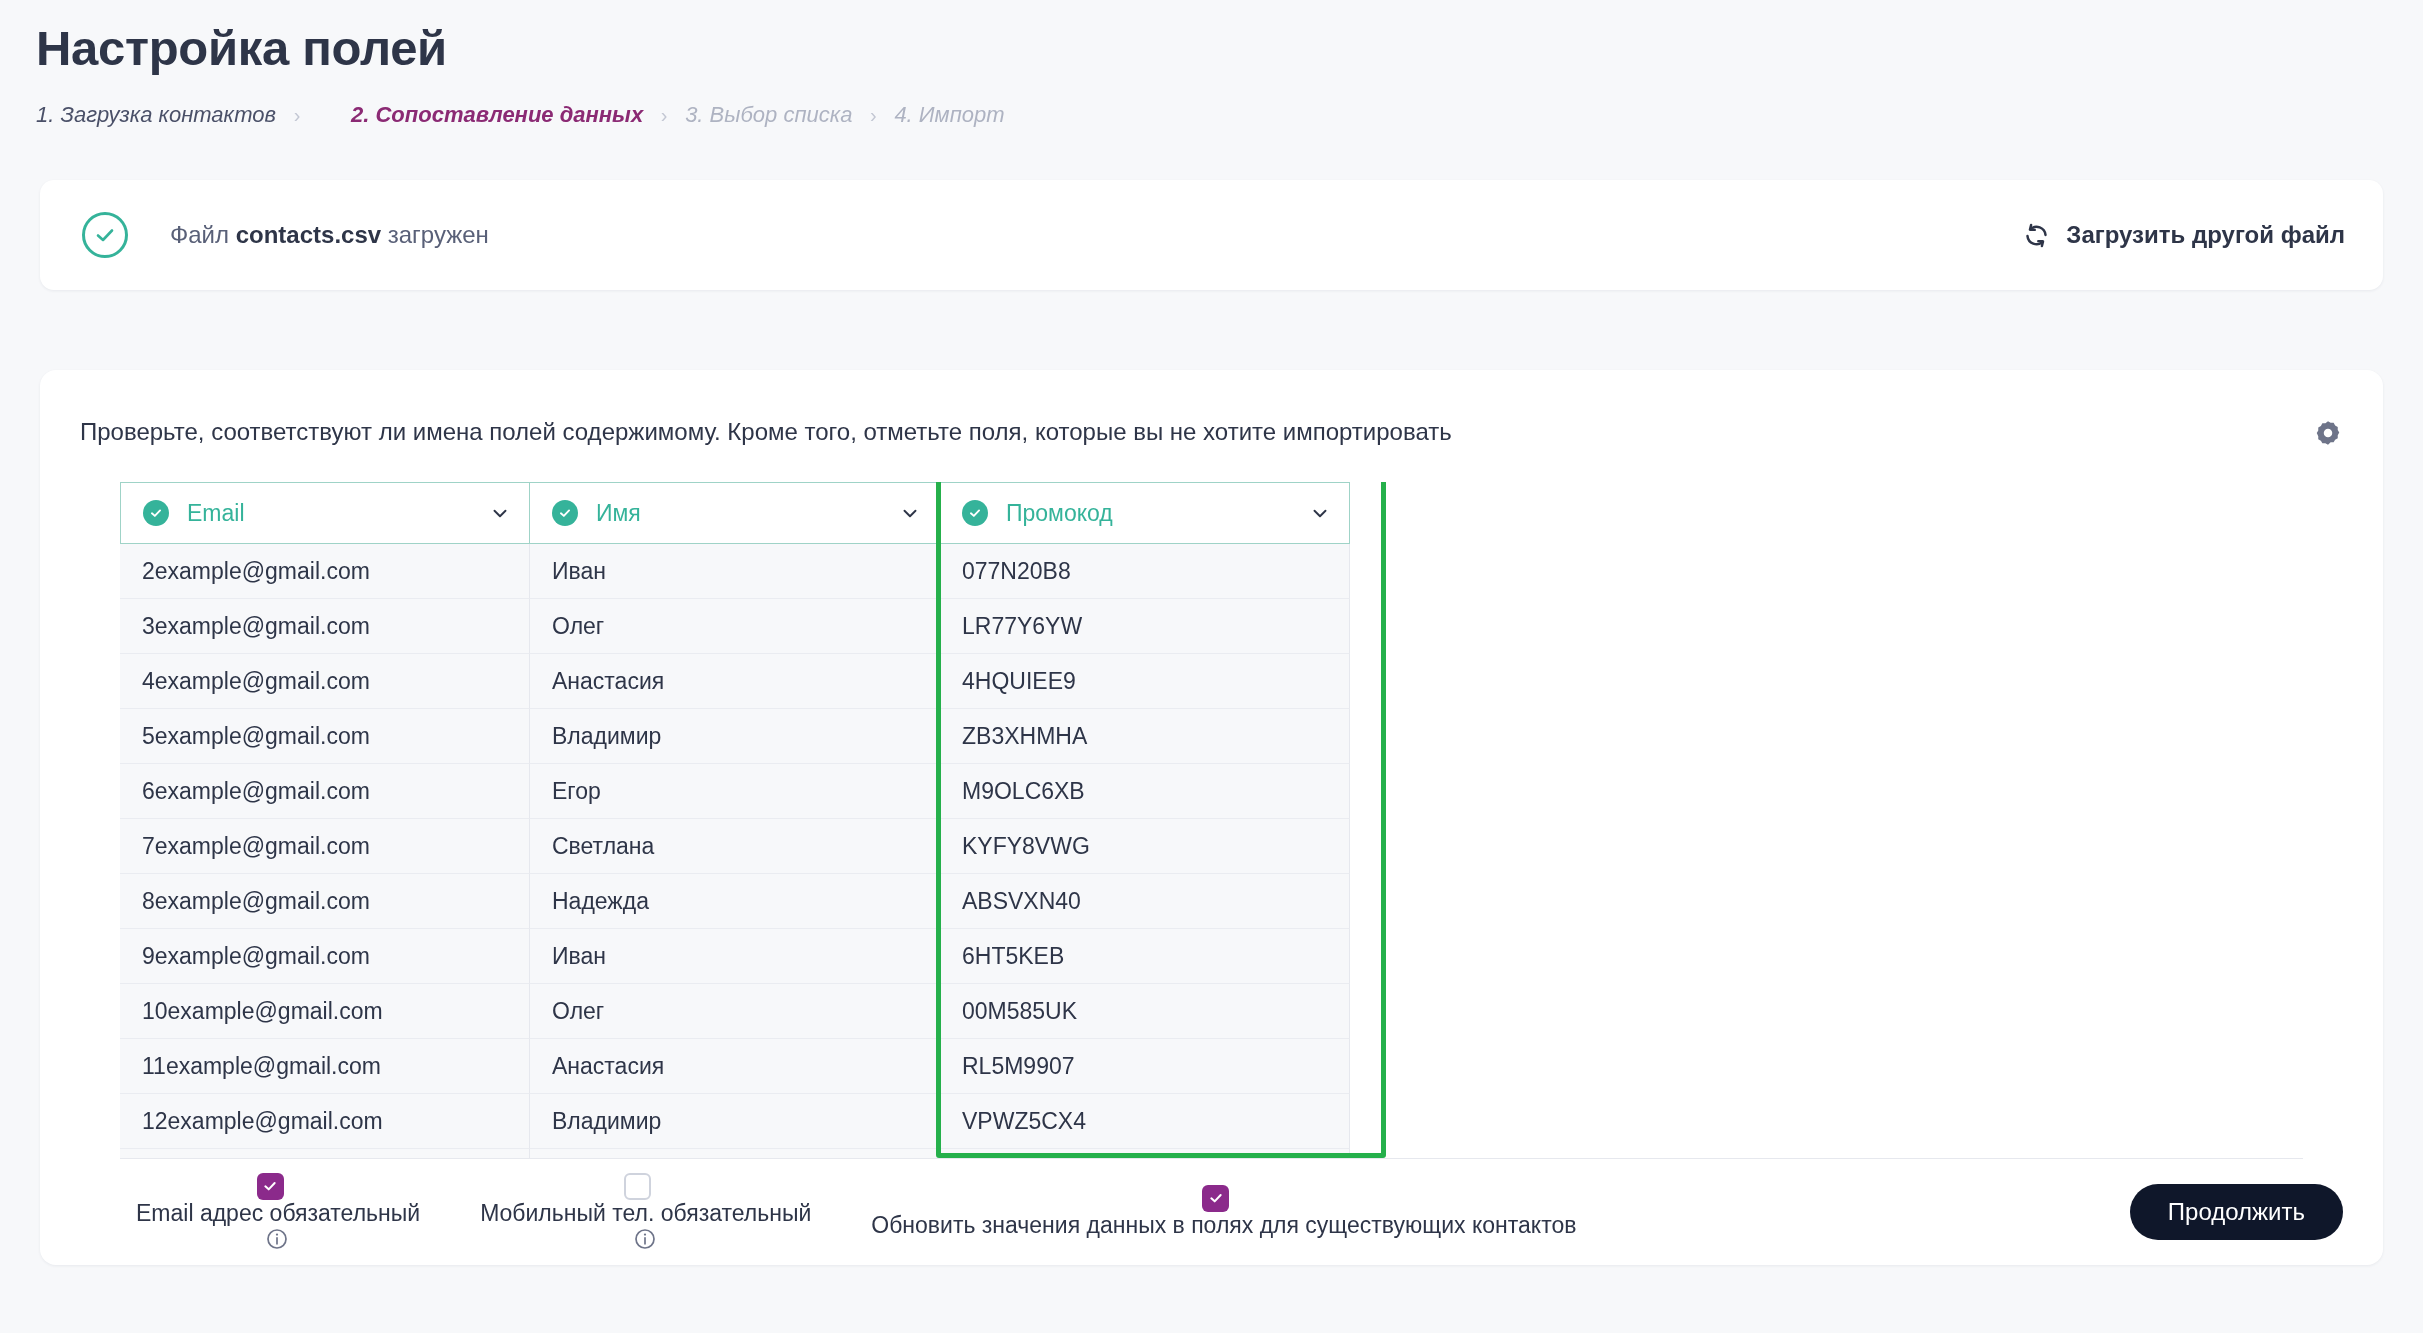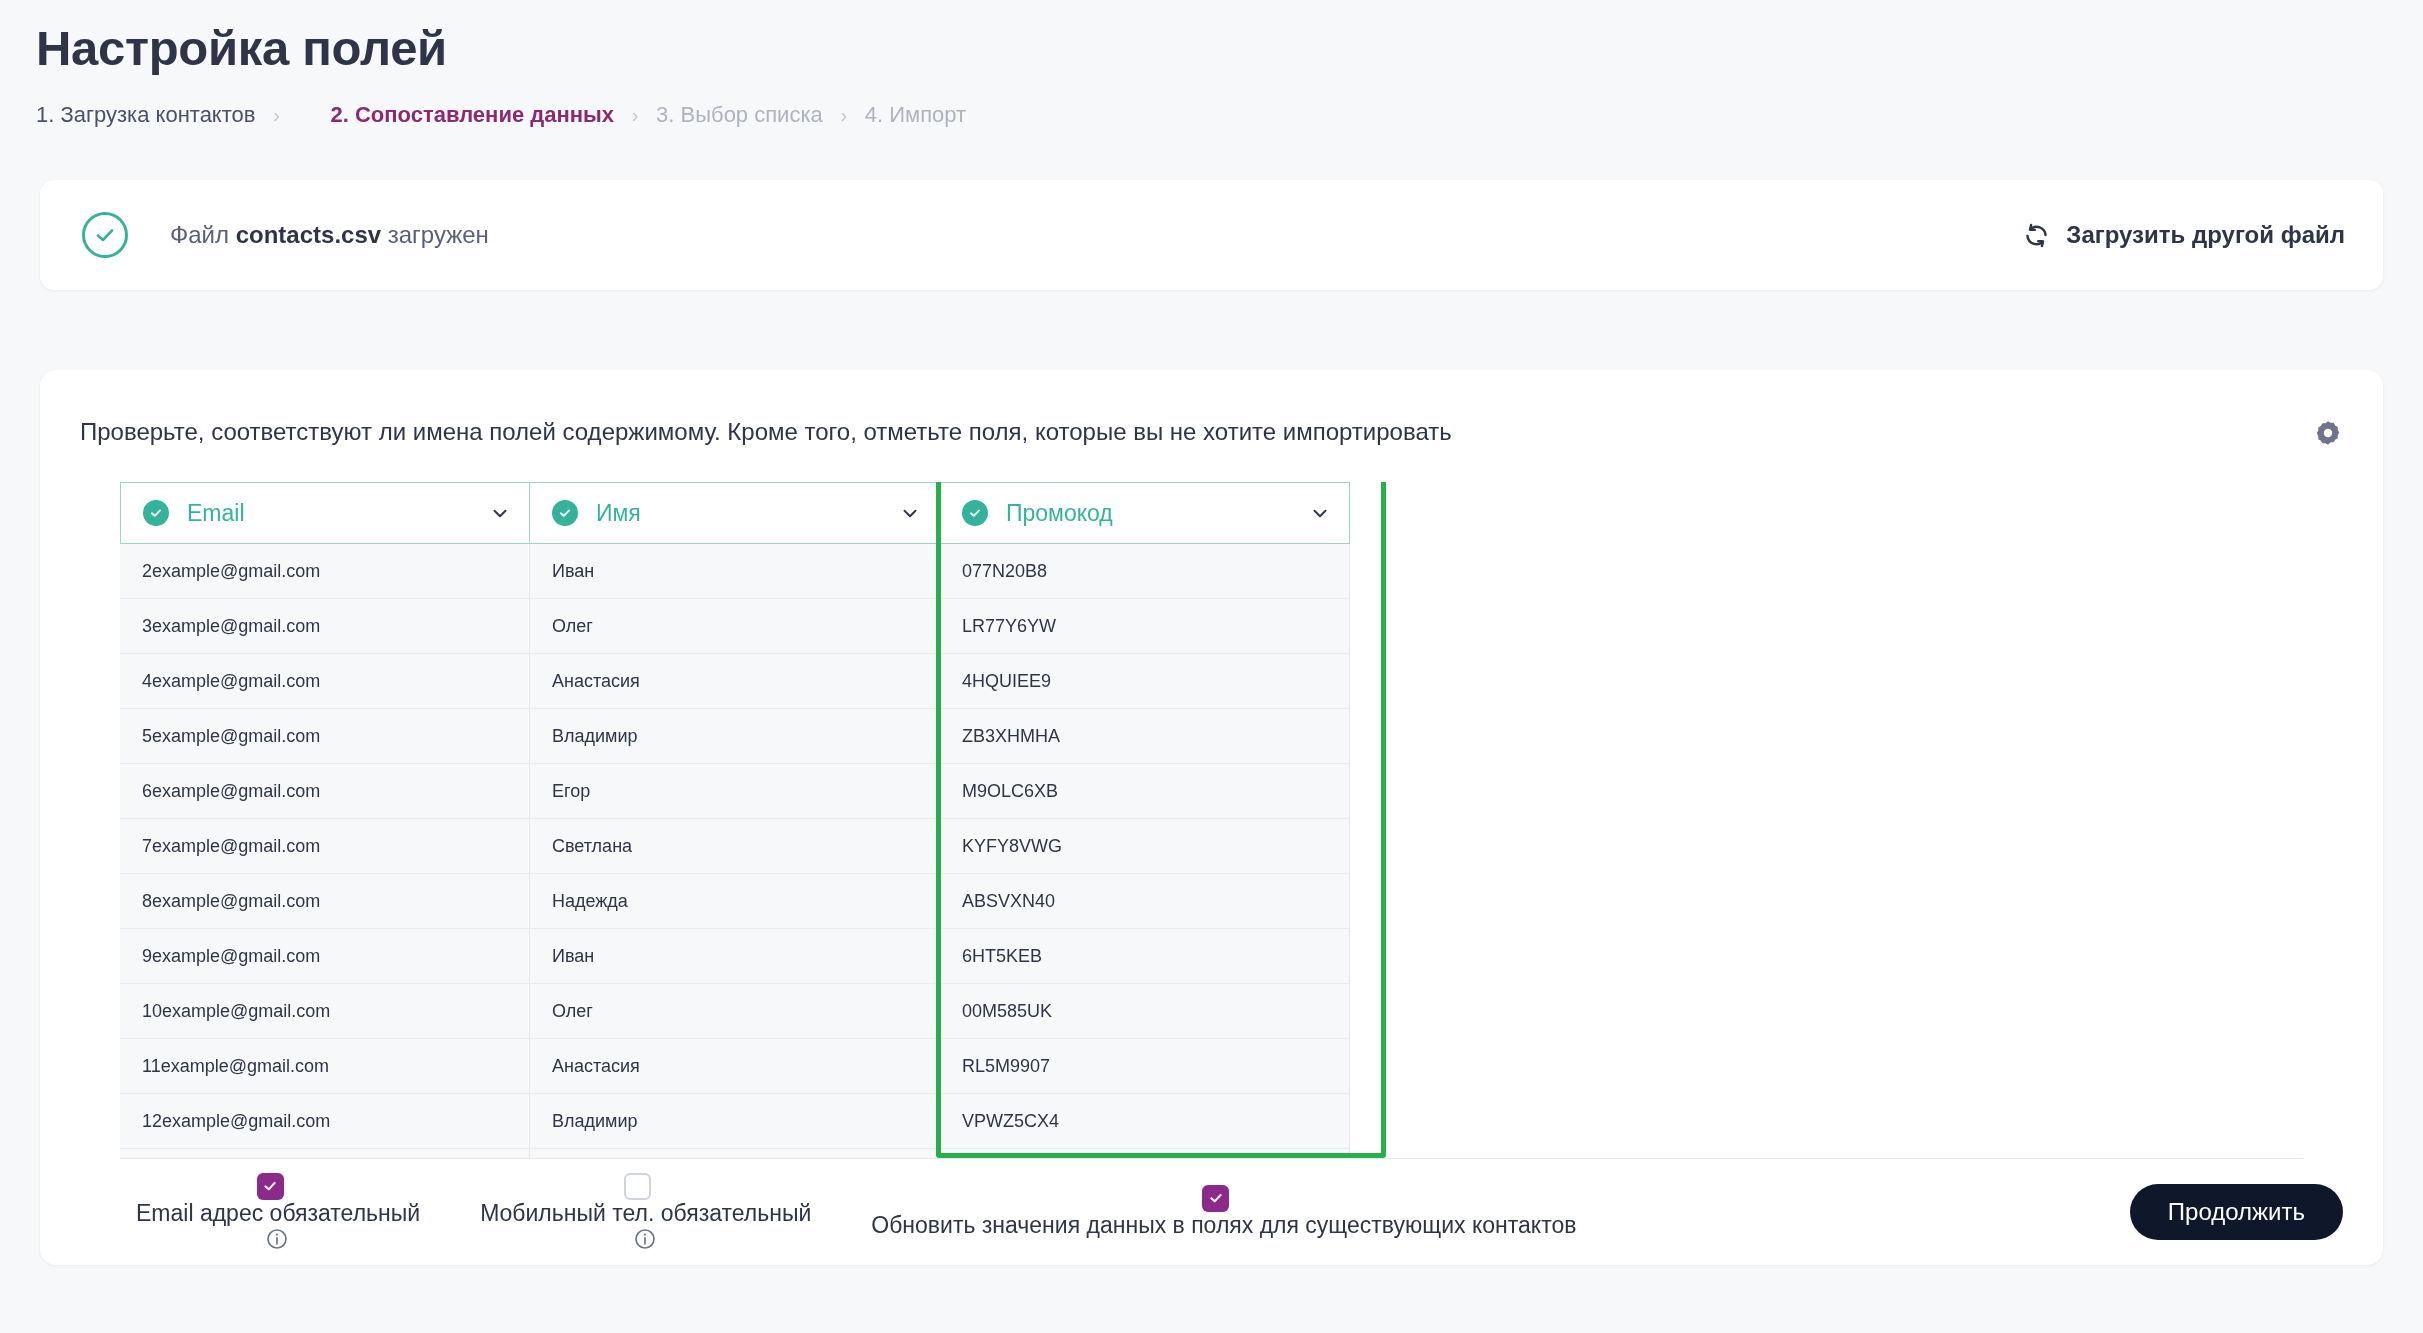--- a/index.html
+++ b/index.html
@@ -23,21 +23,21 @@
     letter-spacing: -0.3px;
   }
   .breadcrumb {
     position: absolute;
     left: 36px; top: 102px;
     display: flex;
     align-items: center;
     gap: 0px;
     font-size: 22px;
   }
-  .crumb { white-space: nowrap; }
+  .crumb { white-space: nowrap; font-style: italic; }
   .crumb.done { color: #4A5068; }
   .crumb.active { color: #8B2A74; font-weight: 700; margin-left: 33px; }
   .crumb.future { color: #AEB3C2; }
   .crumb-sep {
     display: inline-block;
     width: 42px;
     text-align: center;
     color: #C3C7D3;
     font-size: 20px;
   }
@@ -137,21 +137,21 @@
   }
   .chev { line-height: 0; flex: none; }
   .cell {
     height: 55px;
     background: #F7F8FA;
     border-bottom: 1px solid #EAECF1;
     border-right: 1px solid #E6E8EE;
     display: flex;
     align-items: center;
     padding-left: 22px;
-    font-size: 18px;
+    font-size: 23px;
     color: #2E3548;
     white-space: nowrap;
     overflow: hidden;
   }
   .cell.last-col { border-right: 1px solid #E6E8EE; }
 
   
   .highlight-box {
     position: absolute;
     left: 816px; top: -14px;

